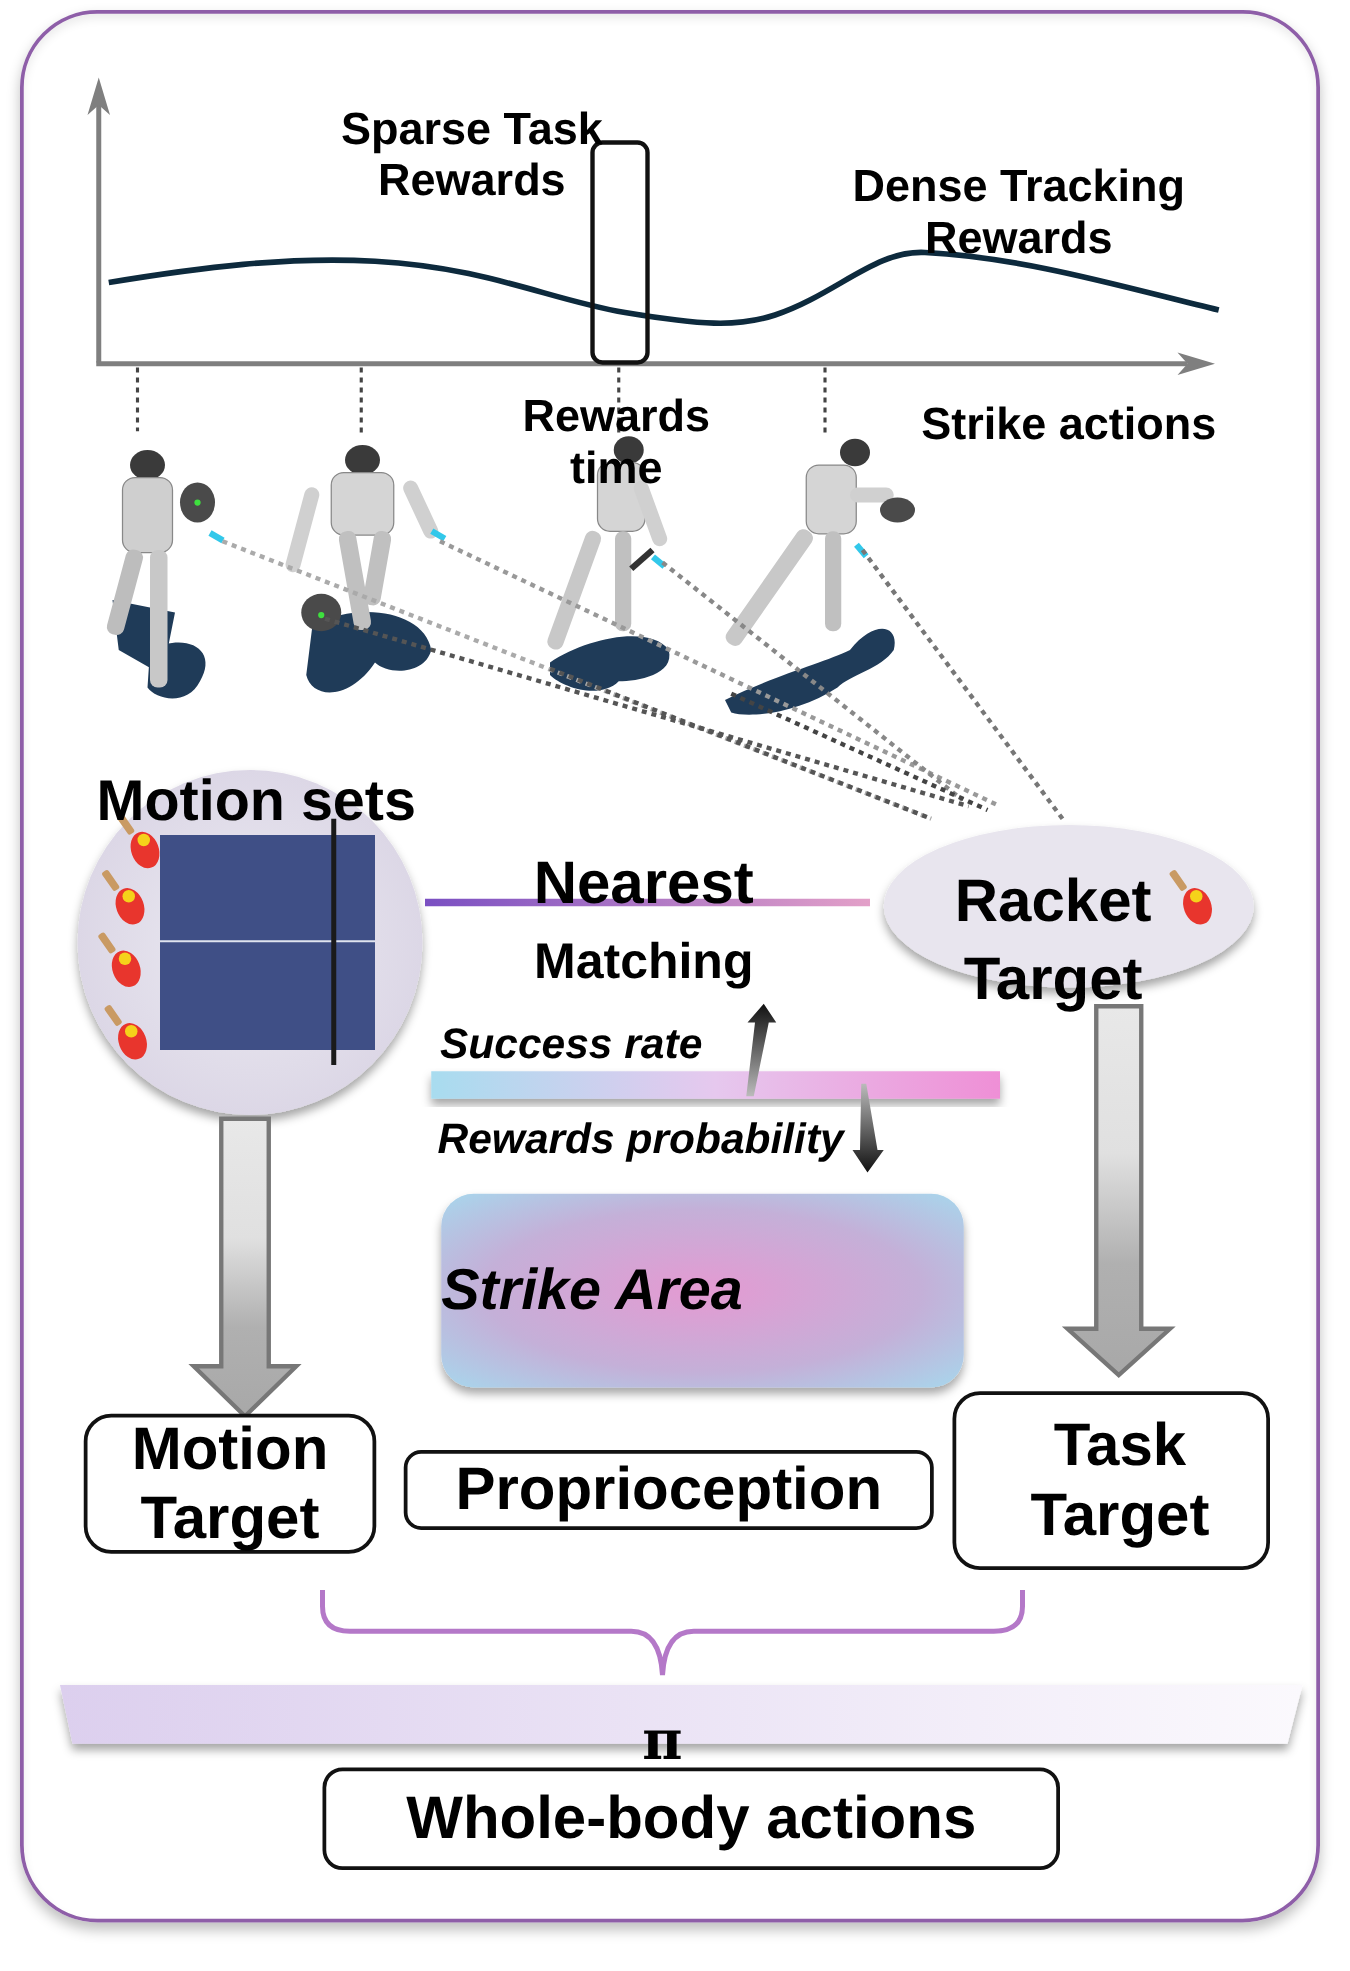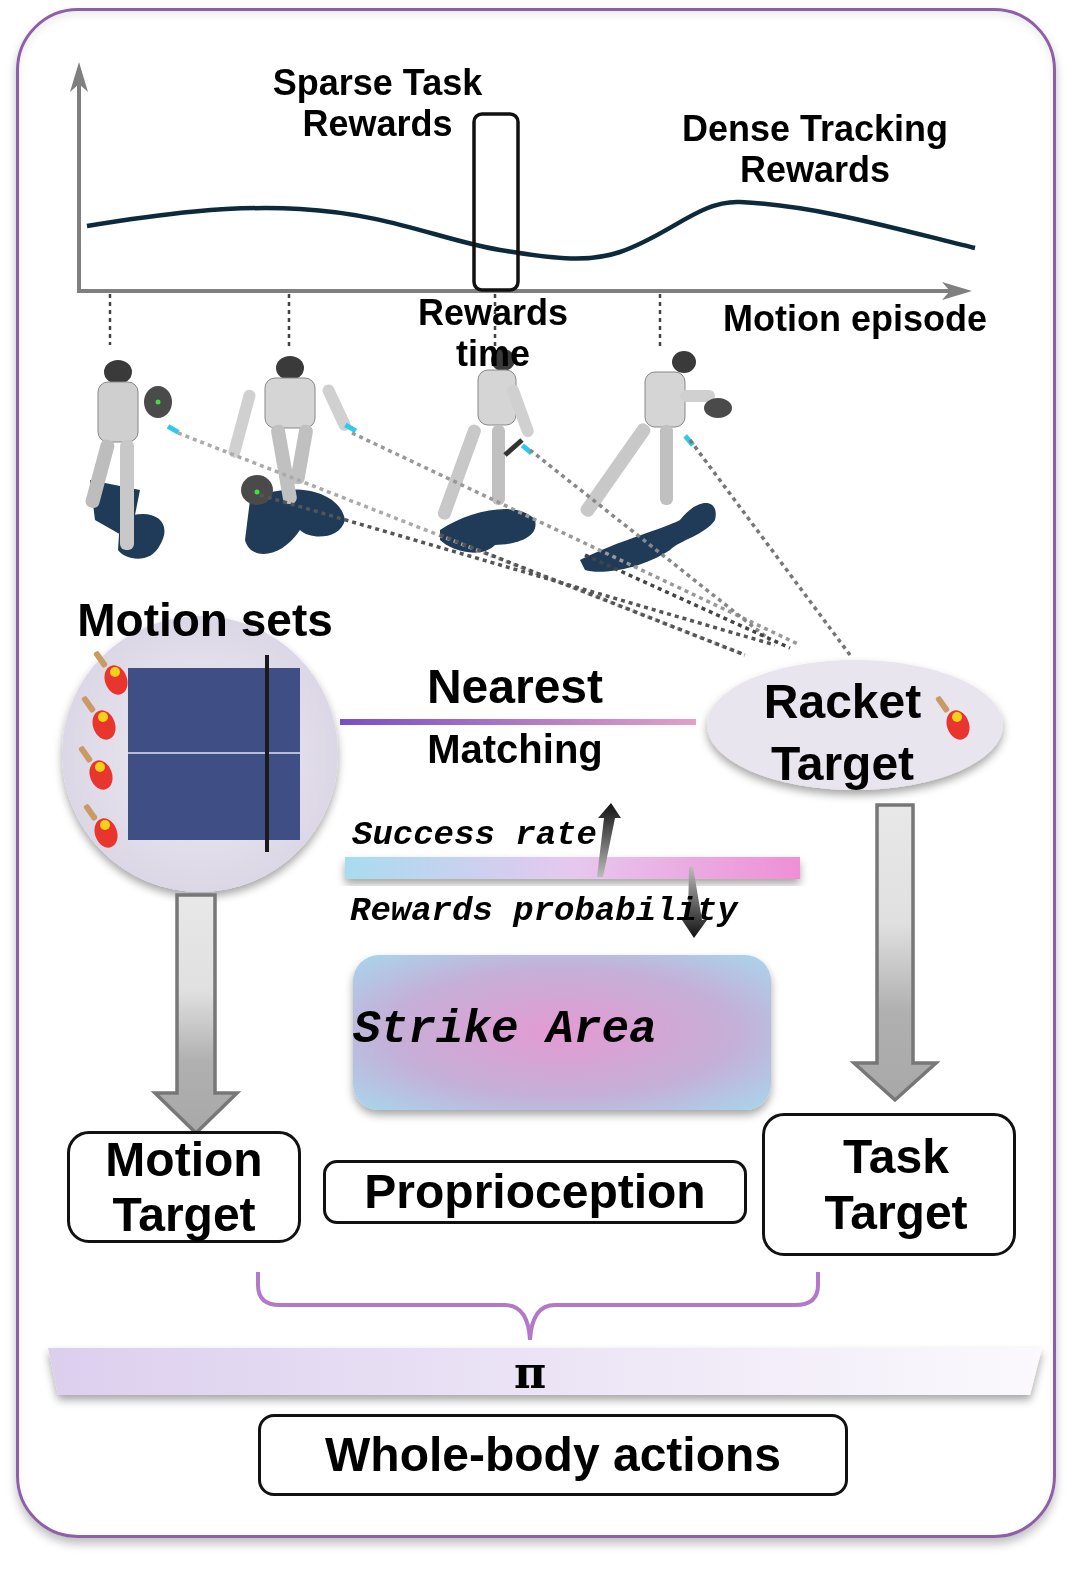--- a/index.html
+++ b/index.html
@@ -1,21 +1,21 @@
 <!DOCTYPE html>
 <html><head>
 <meta charset="utf-8">
 <style>
   html,body{margin:0;padding:0;background:#fff;}
   body{width:1080px;height:1577px;position:relative;overflow:hidden;font-family:"Liberation Sans","DejaVu Sans",sans-serif;color:#000;}
   .frame{position:absolute;left:16px;top:8px;width:1040px;height:1530px;border:3px solid #8e5ea8;border-radius:62px;box-shadow:0 6px 10px rgba(0,0,0,0.25), inset 0 4px 8px rgba(0,0,0,0.08);box-sizing:border-box;}
   svg.main{position:absolute;left:0;top:0;}
-  .lbl{position:absolute;font-weight:bold;text-align:center;line-height:1.15;}
+  .lbl{position:absolute;font-weight:bold;text-align:center;line-height:1.15;margin-top:20px;}
   .box{position:absolute;border:3px solid #111;border-radius:22px;background:#fff;display:flex;align-items:center;justify-content:center;text-align:center;font-weight:bold;box-sizing:border-box;line-height:1.15;}
-  .it{font-style:italic;font-weight:bold;position:absolute;font-family:Liberation Mono, monospace;}
+  .it{font-style:italic;font-weight:bold;position:absolute;}
 </style>
 </head>
 <body>
 
 <div class="frame"></div>
 
 <svg class="main" width="1080" height="1577" viewBox="0 0 1080 1577">
   <defs>
     <linearGradient id="nmLine" x1="0" x2="1" y1="0" y2="0">
       <stop offset="0" stop-color="#7a4fc2"></stop>
@@ -160,21 +160,21 @@
   <path d="M258,1272 L258,1285 Q258,1305 280,1305 L505,1305 Q528,1305 530,1340 Q532,1305 555,1305 L795,1305 Q818,1305 818,1285 L818,1272" fill="none" stroke="#b478c8" stroke-width="4"></path>
 
   <polygon points="48,1348 1042,1348 1030,1395 58,1395" fill="url(#piGrad)" filter="url(#shadow)"></polygon>
 </svg>
 
 <div class="lbl" style="left:250px;top:62px;width:255px;font-size:36px;white-space:pre-line;">Sparse Task
 Rewards</div>
 <div class="lbl" style="left:660px;top:108px;width:310px;font-size:36px;white-space:pre-line;">Dense Tracking
 Rewards</div>
 <div class="lbl" style="left:382px;top:292px;width:222px;font-size:36px;">Rewards time</div>
-<div class="lbl" style="left:720px;top:298px;width:270px;font-size:36px;">Motion episode</div>
+<div class="lbl" style="left:720px;top:298px;width:270px;font-size:36px;">Strike actions</div>
 
 <div class="lbl" style="left:55px;top:594px;width:300px;font-size:46px;">Motion sets</div>
 
 <div class="lbl" style="left:380px;top:659px;width:270px;font-size:48px;">Nearest</div>
 <div class="lbl" style="left:380px;top:726px;width:270px;font-size:40px;">Matching</div>
 
 <div class="lbl" style="left:740px;top:671px;width:205px;font-size:48px;white-space:pre-line;line-height:1.3;">Racket
 Target</div>
 
 <div class="it" style="left:352px;top:816px;font-size:34px;">Success rate</div>

